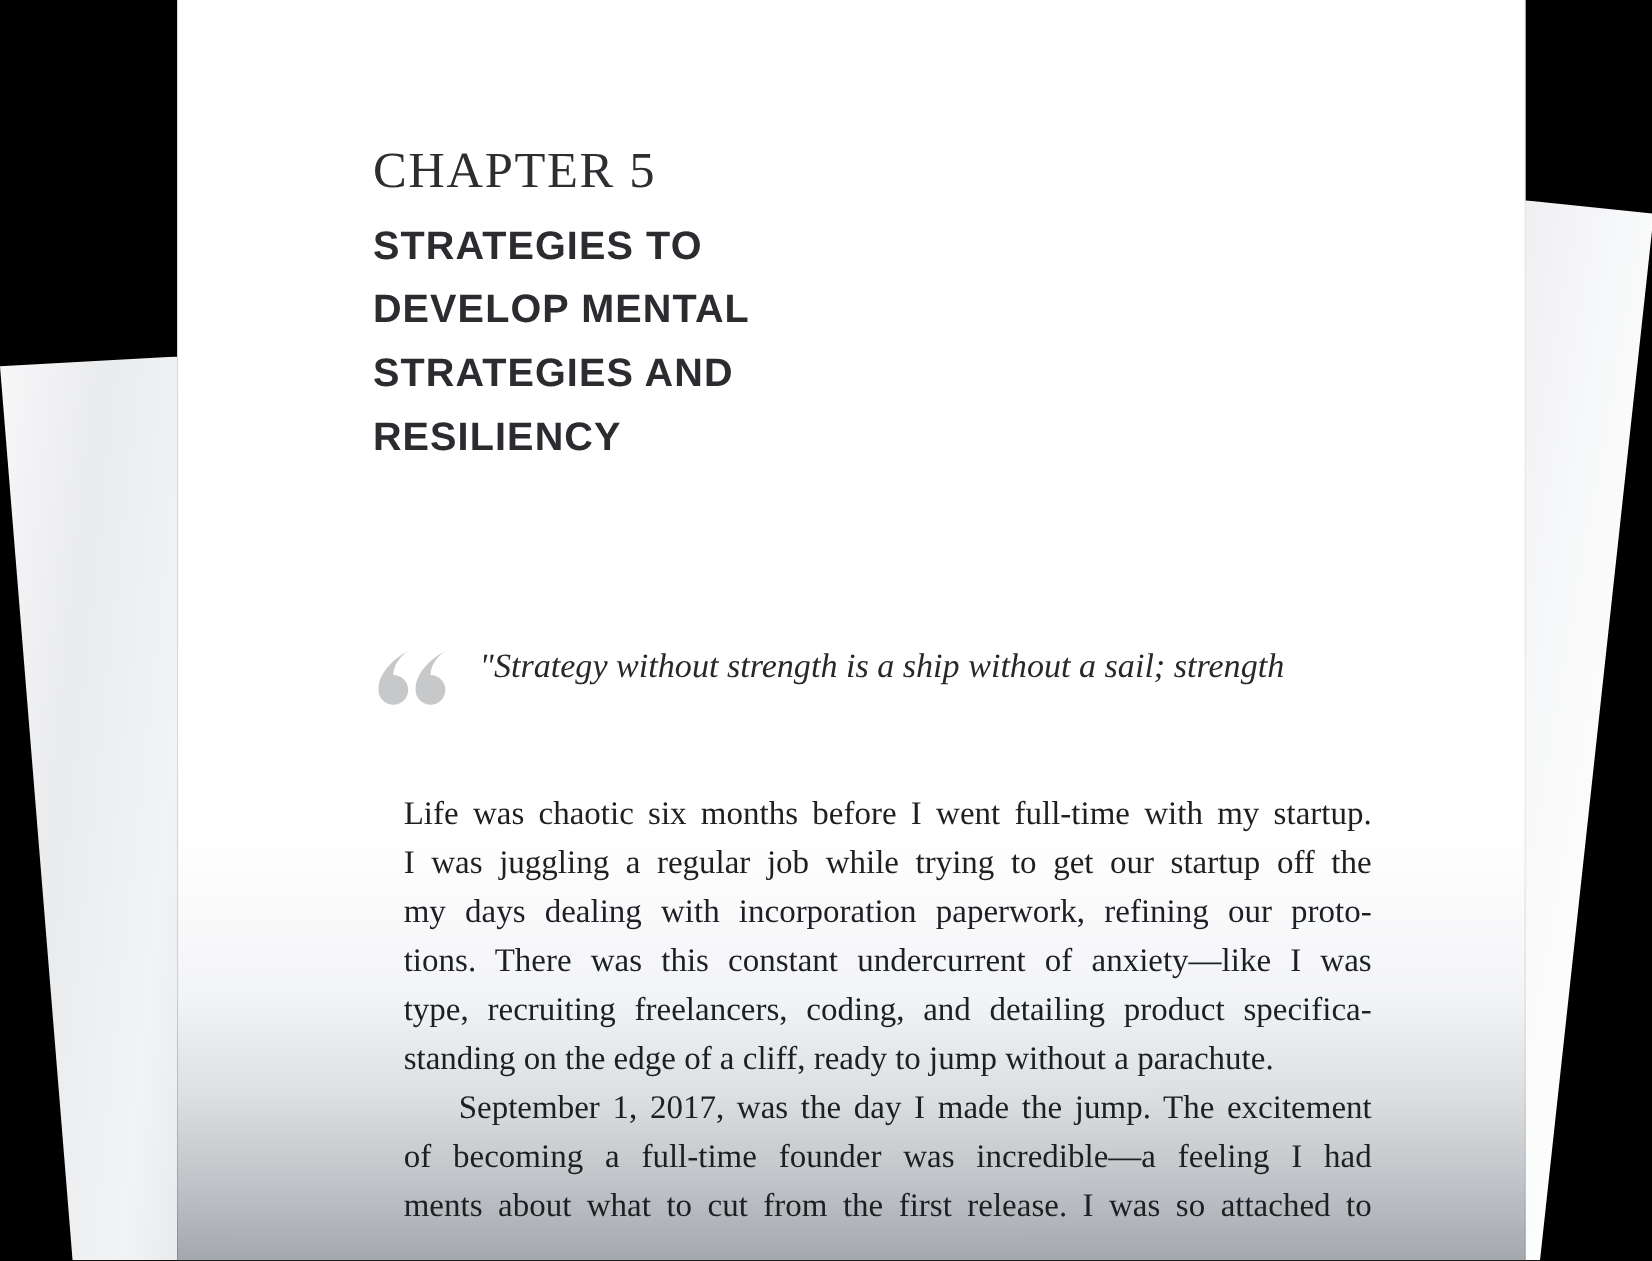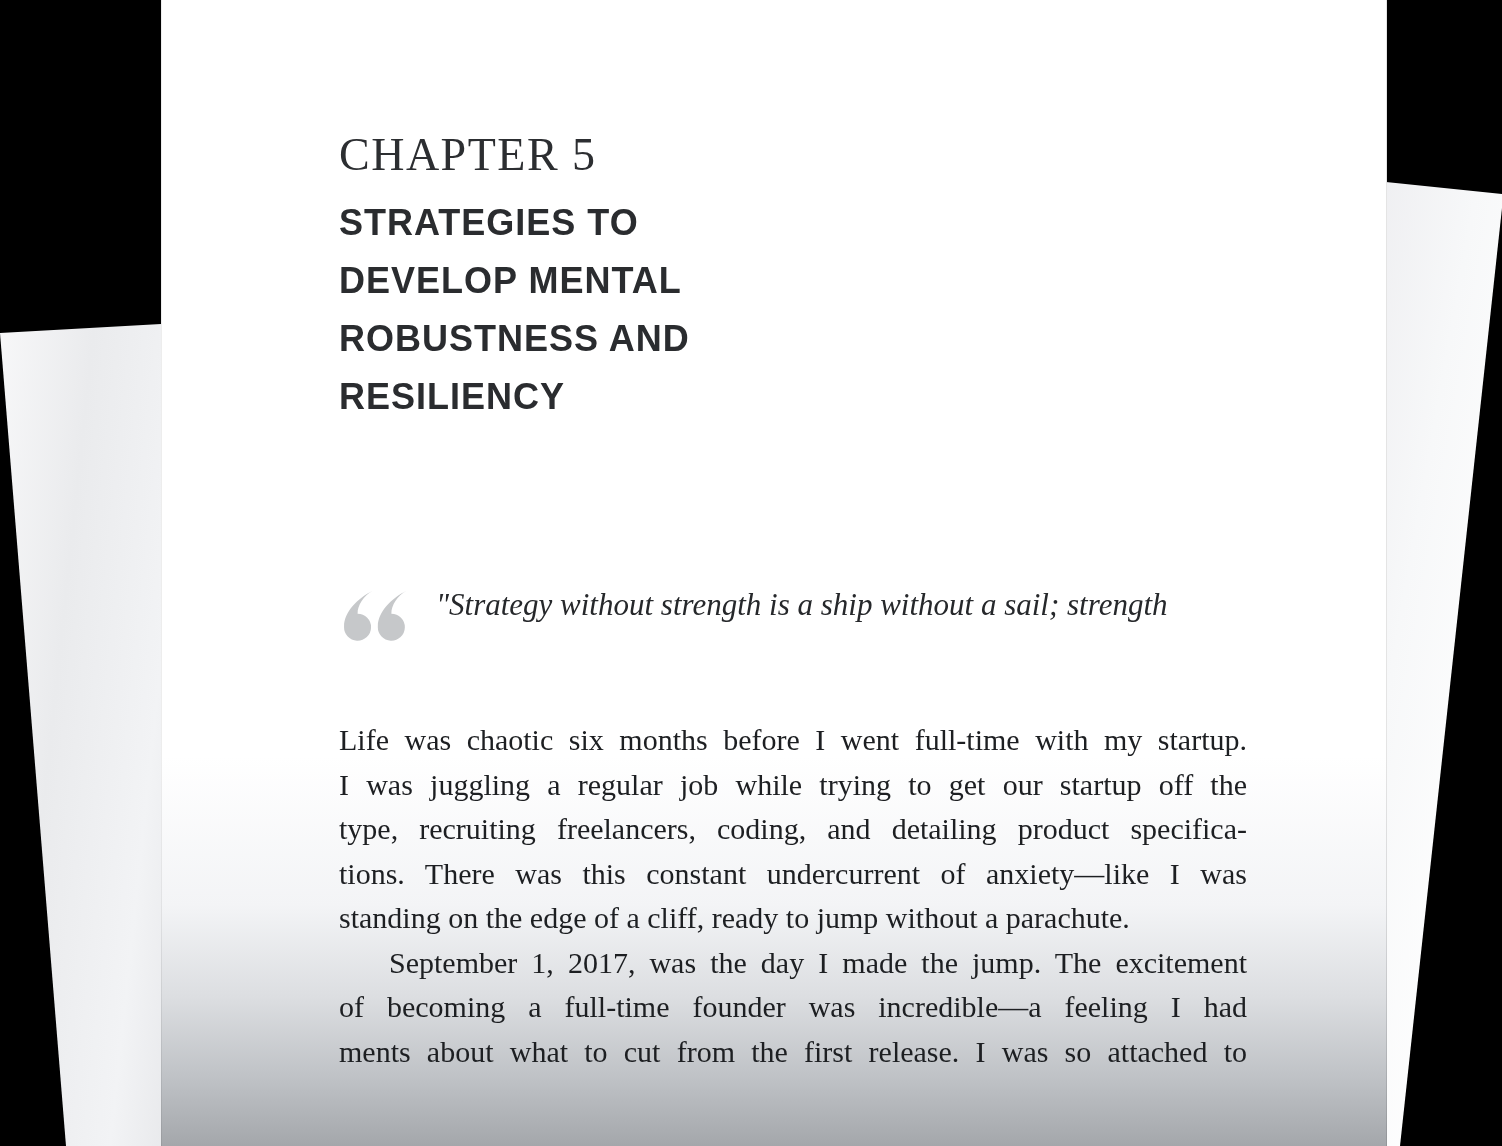--- a/index.html
+++ b/index.html
@@ -45,62 +45,63 @@
   .quote-icon svg{display:block;}
   .quote-text{
     margin-left:21px;font-family:"Liberation Serif",serif;font-style:italic;
     font-size:31px;line-height:50px;color:#26282b;
   }
   .body-copy{
     position:absolute;left:177px;top:718px;width:908px;
     font-family:"Liberation Serif",serif;font-size:30px;line-height:44.5px;
     color:#1d1f22;
   }
-  .bl{text-align:justify;text-align-last:justify;white-space:normal;}
+  .bl{text-align:justify;text-align-last:justify;white-space:normal;margin-left:28px;}
   .bl.nl{text-align-last:left;}
   .bl.indent{text-indent:50px;}
 </style>
 </head>
 <body>
 
 <div class="stage">
 
   <div class="sheet-left"></div>
   <div class="sheet-right"></div>
 
   <div class="page">
 
     <div class="chapter-label">CHAPTER 5</div>
 
     <div class="chapter-title">
       <div>STRATEGIES TO</div>
       <div>DEVELOP MENTAL</div>
-      <div>ROBUSTNESS AND</div>
+      <div>STRATEGIES AND</div>
       <div>RESILIENCY</div>
     </div>
 
     <div class="quote-row">
       <div class="quote-icon">
         <svg width="76" height="53" viewBox="0 0 90 62" xmlns="http://www.w3.org/2000/svg">
           <g fill="#c6c8ca">
             <path d="M40 3 C22 12 6 28 6 45 A16 16 0 1 0 22 30 C22 20 29 9 40 3 Z"></path>
             <path d="M86 3 C68 12 52 28 52 45 A16 16 0 1 0 68 30 C68 20 75 9 86 3 Z" transform="translate(-6,0)"></path>
           </g>
         </svg>
       </div>
       <div class="quote-text">
         <div>"Strategy without strength is a ship without a sail; strength</div>
       </div>
     </div>
 
     <div class="body-copy">
       <div class="bl">Life was chaotic six months before I went full-time with my startup.</div>
       <div class="bl">I was juggling a regular job while trying to get our startup off the</div>
+      <div class="bl">my days dealing with incorporation paperwork, refining our proto-</div>
+      <div class="bl">tions. There was this constant undercurrent of anxiety—like I was</div>
       <div class="bl">type, recruiting freelancers, coding, and detailing product specifica-</div>
-      <div class="bl">tions. There was this constant undercurrent of anxiety—like I was</div>
       <div class="bl nl">standing on the edge of a cliff, ready to jump without a parachute.</div>
       <div class="bl indent">September 1, 2017, was the day I made the jump. The excitement</div>
       <div class="bl">of becoming a full-time founder was incredible—a feeling I had</div>
       <div class="bl">ments about what to cut from the first release. I was so attached to</div>
     </div>
 
   </div>
 </div>
 
 </body></html>

